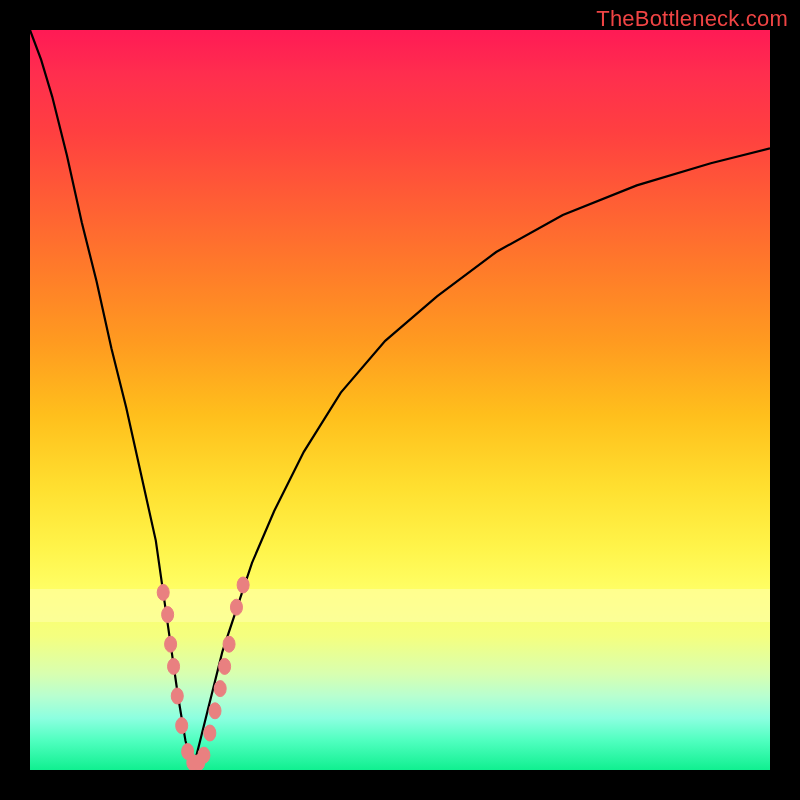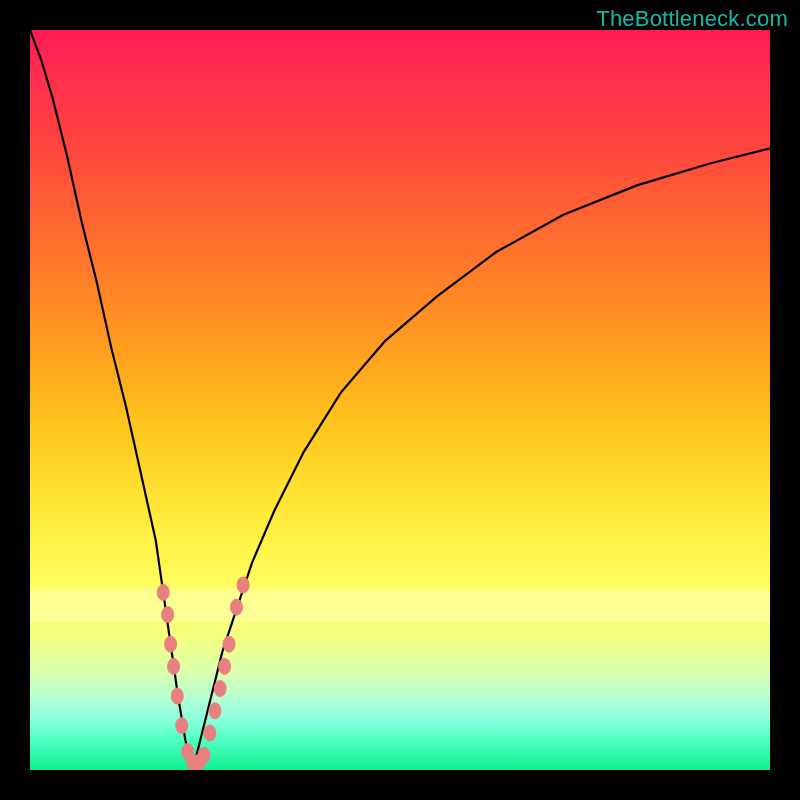--- a/index.html
+++ b/index.html
@@ -14,21 +14,21 @@
   .frame {
     position: relative;
     width: 800px;
     height: 800px;
     background: #000;
   }
   .watermark {
     position: absolute;
     top: 6px;
     right: 12px;
-    color: #14b8a6;
+    color: #ef4444;
     font-size: 22px;
     font-weight: 500;
     letter-spacing: 0.2px;
     z-index: 10;
   }
   .plot-area {
     position: absolute;
     left: 30px;
     top: 30px;
     width: 740px;

